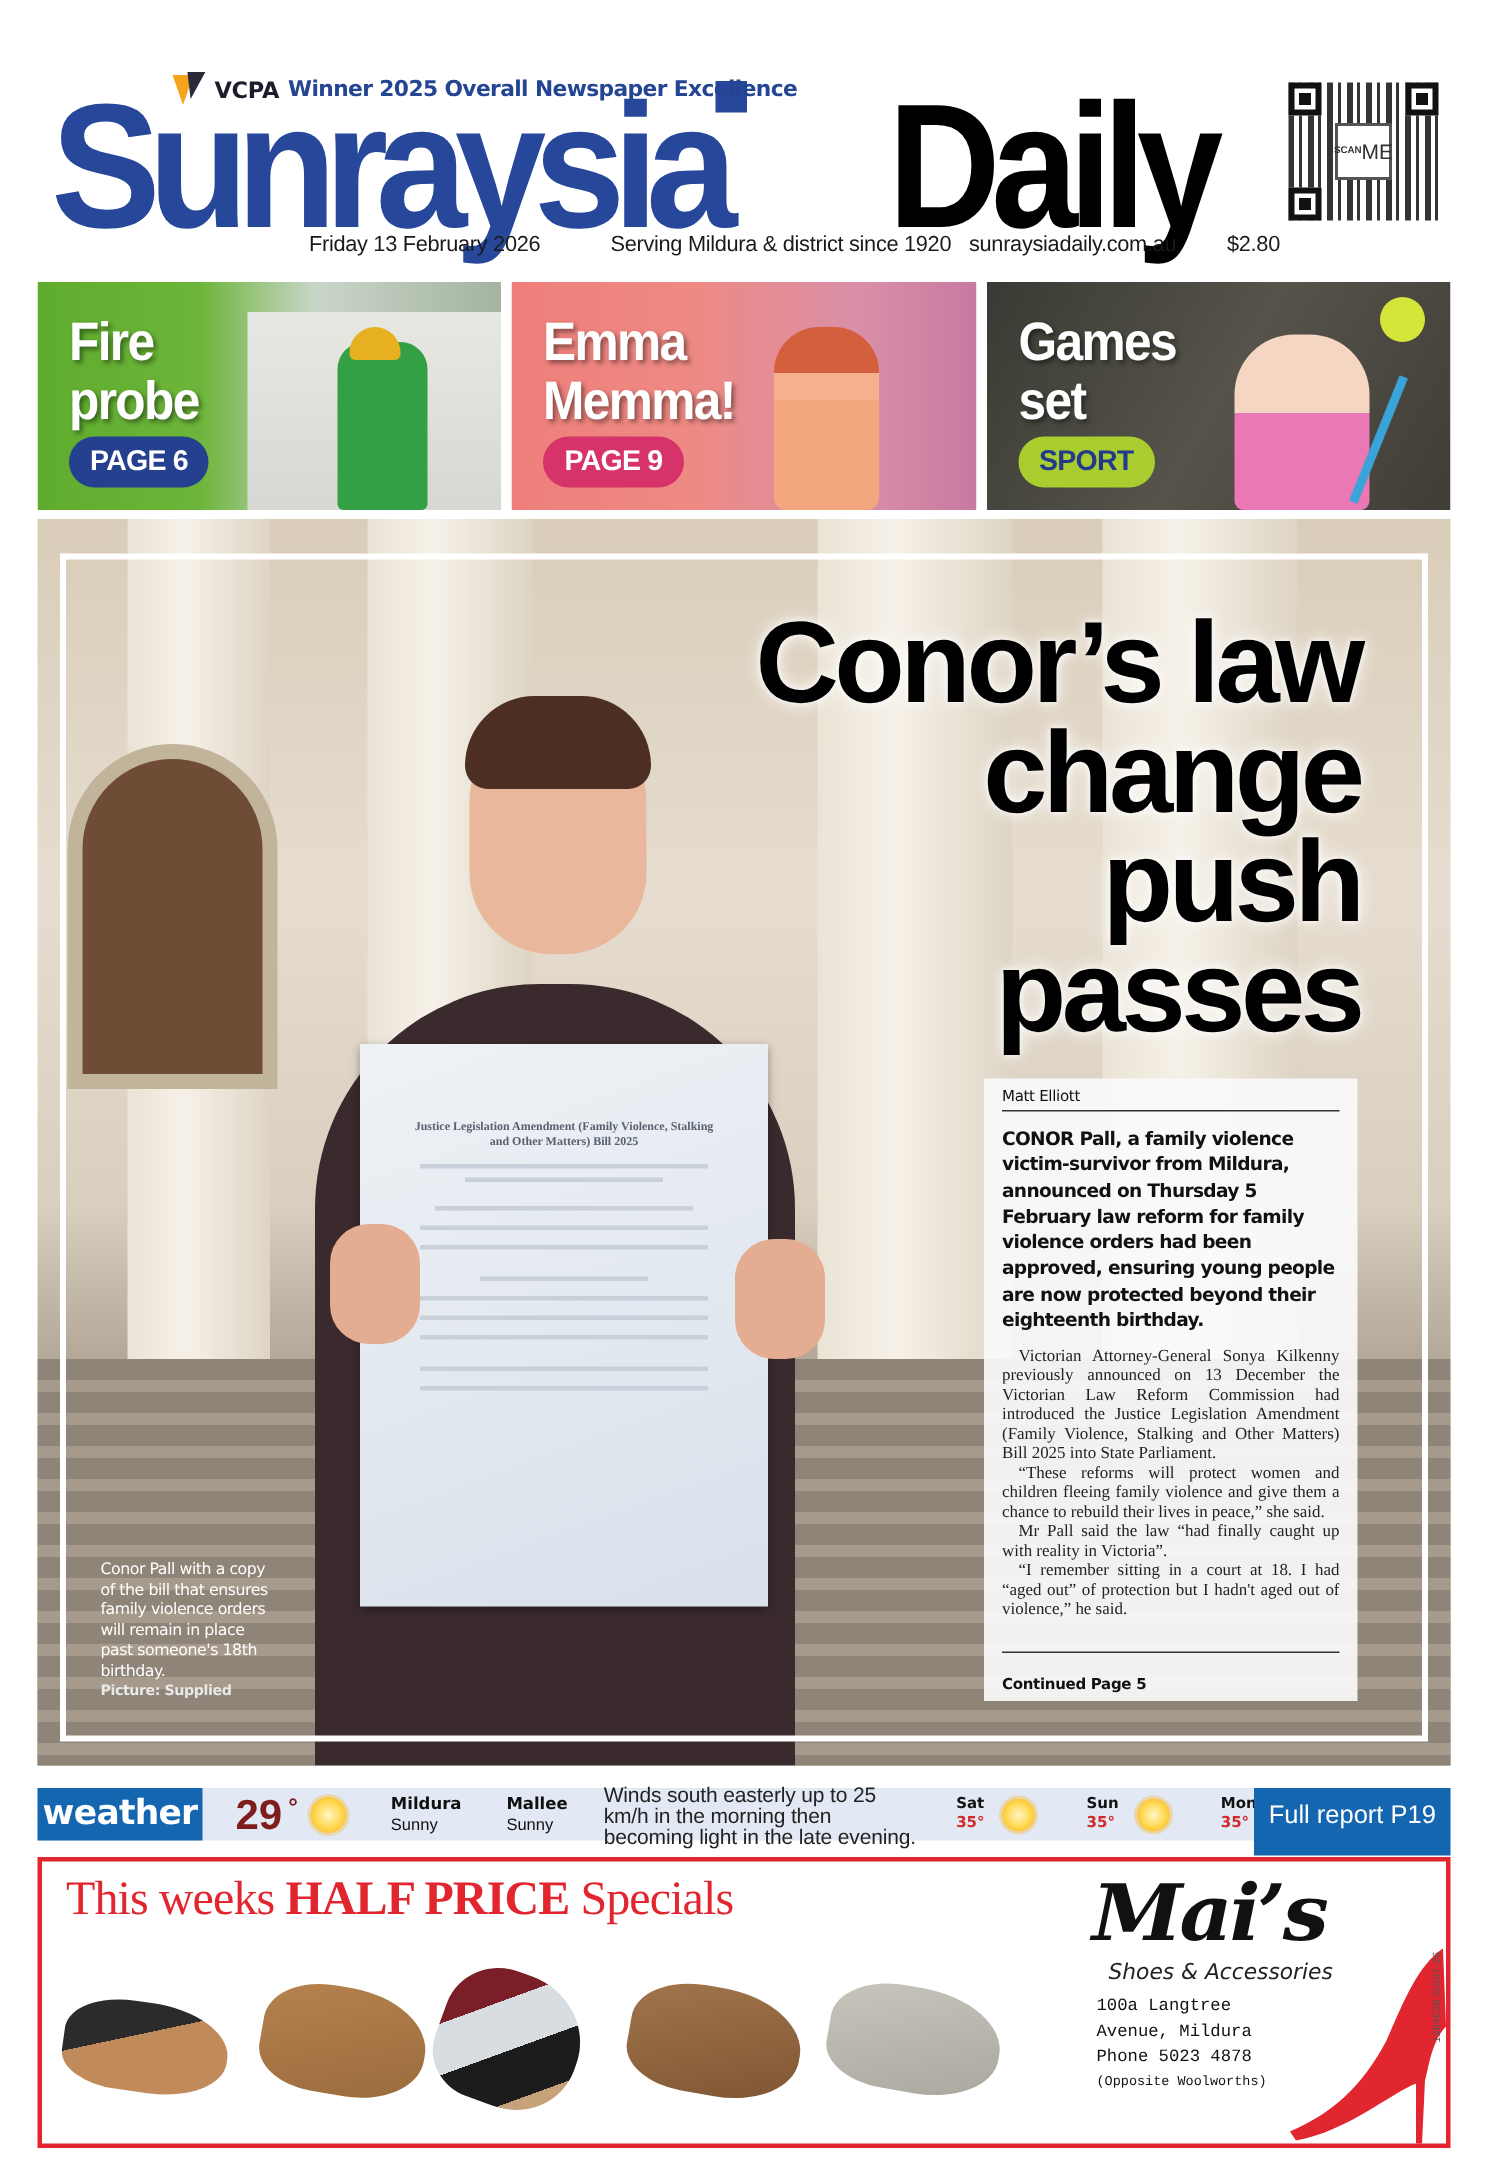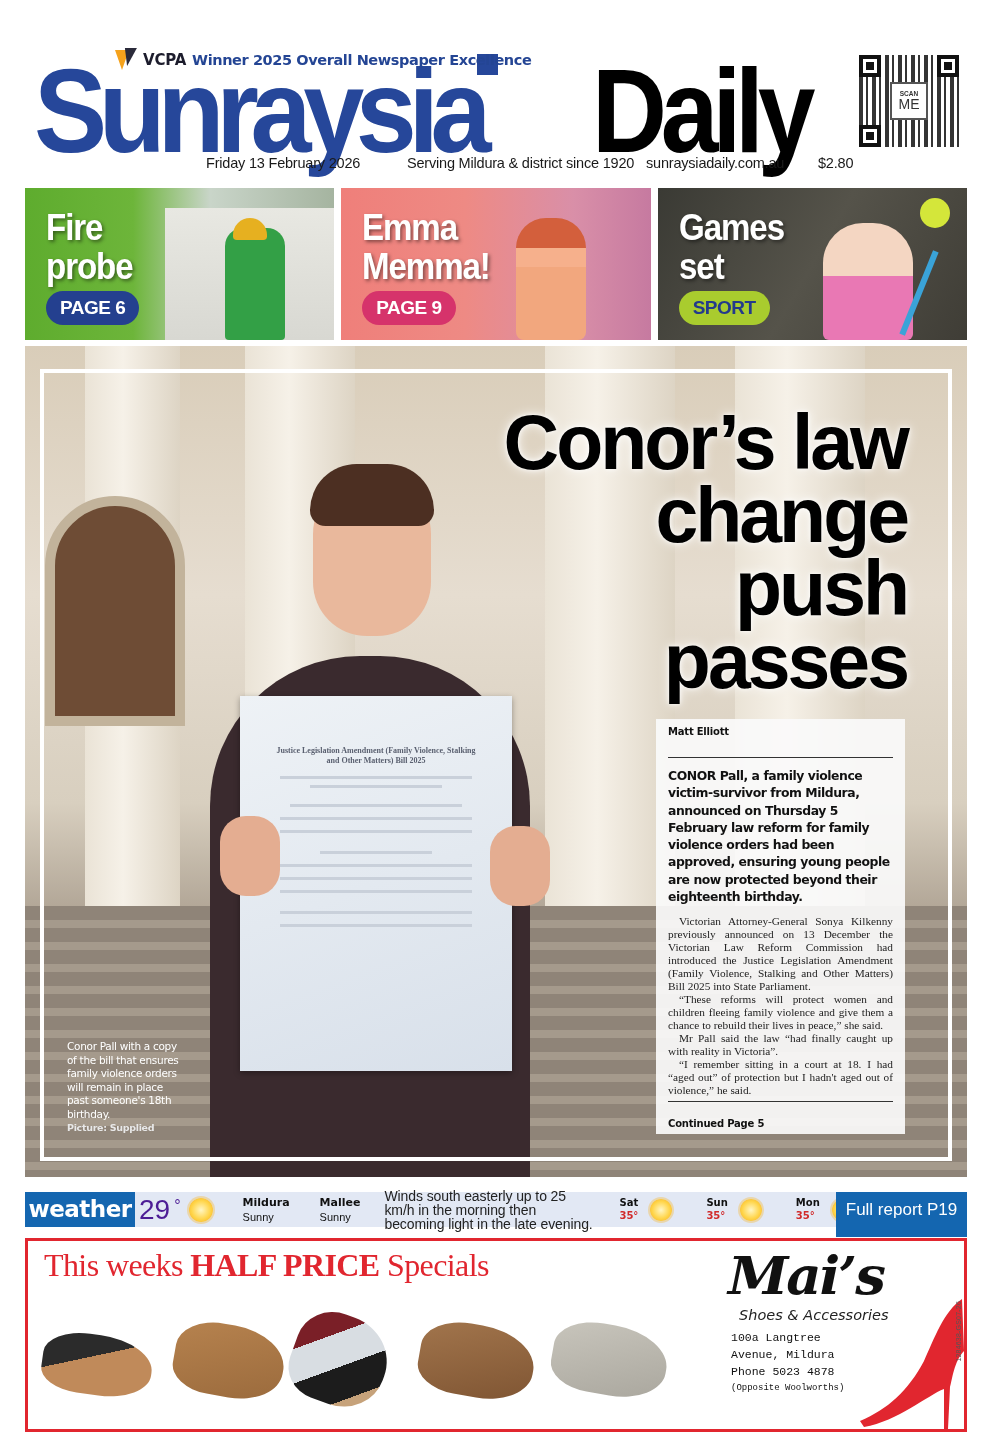--- a/index.html
+++ b/index.html
@@ -18,21 +18,21 @@
   .logo .s1{font-family:"Liberation Sans",sans-serif;font-weight:900;font-size:118px;color:#26479a;letter-spacing:-9px;display:inline-block;transform:scaleX(0.93);transform-origin:left;vertical-align:top}
   .logo .s2{font-family:"Liberation Sans",sans-serif;font-weight:700;font-size:118px;color:#000;letter-spacing:-7px;position:absolute;left:558px;top:0;transform:scaleX(0.88);transform-origin:left}
   .logo-square{position:absolute;left:477px;top:54px;width:21px;height:21px;background:#26479a}
   .subline{position:absolute;top:155px;font-size:14.5px;color:#1a1a1a;font-family:"Liberation Sans",sans-serif;letter-spacing:-.2px}
   .qr{position:absolute;left:859px;top:55px;width:100px;height:92px;background:#fff}
   .qr-grid{position:absolute;inset:0;background:
       repeating-linear-gradient(90deg,#111 0 4px,#fff 4px 7px,#111 7px 9px,#fff 9px 13px),
       repeating-linear-gradient(0deg,#fff 0 3px,transparent 3px 6px);opacity:.85}
   .qr-finder{position:absolute;width:22px;height:22px;border:4px solid #111;background:#fff}
   .qr-finder::after{content:"";position:absolute;left:3px;top:3px;width:8px;height:8px;background:#111}
-  .qr-center{position:absolute;left:31px;top:27px;width:38px;height:38px;background:#fff;border:2px solid #555;display:flex;flex-direction:column;align-items:center;justify-content:center;line-height:1}
+  .qr-center{position:absolute;left:31px;top:27px;width:38px;height:38px;background:#fff;border:2px solid #555;display:flex;flex-direction:row;align-items:center;justify-content:center;line-height:1}
   .qr-center .sc{font-size:6.5px;color:#333;font-weight:700}
   .qr-center .me{font-size:14px;color:#333}
 
   
   .teasers{position:absolute;left:25px;top:188px;width:942px;height:152px;display:flex;gap:7px}
   .teaser{position:relative;flex:1;height:152px;overflow:hidden}
   .teaser .bg{position:absolute;inset:0}
   .teaser .title{position:absolute;left:21px;top:20px;font-weight:700;font-size:36px;line-height:39px;color:#fff;letter-spacing:-1.2px;text-shadow:2px 2px 4px rgba(0,0,0,.45);transform:scaleX(.92);transform-origin:left}
   .teaser .pill{position:absolute;left:21px;top:103px;height:34px;padding:0 14px;border-radius:17px;color:#fff;font-weight:700;font-size:19px;line-height:34px;letter-spacing:-.5px}
   .t1 .bg{background:linear-gradient(90deg,#5eac2e 0%,#6db53a 35%,#c9d5c9 60%,#a5b4a0 100%)}
@@ -59,30 +59,30 @@
   .person-head{position:absolute;left:288px;top:132px;width:118px;height:158px;background:#e9b89c;border-radius:56px 56px 54px 54px}
   .person-hair{position:absolute;left:285px;top:118px;width:124px;height:62px;background:#4c2f22;border-radius:60px 60px 20px 20px}
   .paper{position:absolute;left:215px;top:350px;width:272px;height:375px;background:linear-gradient(160deg,#eef2f6,#d8e0ea);box-shadow:0 2px 6px rgba(0,0,0,.35);padding:50px 30px 0}
   .paper .ph{font-family:"Liberation Serif",serif;font-size:8px;line-height:10px;color:#5a6070;text-align:center;font-weight:700}
   .paper .pl{height:3px;background:#c9d0da;margin:10px 10px 0}
   .hand{position:absolute;width:60px;height:80px;background:#e4ad91;border-radius:26px}
   .headline{position:absolute;right:60px;top:60px;text-align:right;font-family:"Liberation Sans",sans-serif;font-weight:900;font-size:77px;line-height:73px;color:#000;letter-spacing:-3px;text-shadow:0 0 12px rgba(255,255,255,.9),0 0 4px rgba(255,255,255,.9)}
   .caption{position:absolute;left:42px;top:694px;width:120px;color:#fff;font-family:"DejaVu Sans",sans-serif;font-size:10.5px;line-height:13.5px;letter-spacing:-.3px}
   .caption .credit{font-weight:700;font-size:9.5px;color:#e8e8e8}
   .story{position:absolute;left:631px;top:373px;width:249px;height:415px;background:rgba(250,250,250,.93);padding:7px 12px 0 12px}
-  .byline{font-family:"DejaVu Sans",sans-serif;font-weight:700;font-size:10px;padding-bottom:20px;border-bottom:1.5px solid #333;letter-spacing:-.2px}
+  .byline{font-family:"DejaVu Sans",sans-serif;font-weight:400;font-size:10px;padding-bottom:3px;border-bottom:1.5px solid #333;letter-spacing:-.2px}
   .intro{margin-top:9px;font-family:"DejaVu Sans",sans-serif;font-weight:700;font-size:12.4px;line-height:17.3px;letter-spacing:-.45px;color:#111}
   .body-text{margin-top:10px;font-family:"Liberation Serif",serif;font-size:11.3px;line-height:13px;color:#222;text-align:justify}
   .body-text p{text-indent:11px}
   .cont{position:absolute;left:12px;right:12px;top:382px;border-top:1.5px solid #333;padding-top:16px;font-family:"DejaVu Sans",sans-serif;font-weight:700;font-size:10px;letter-spacing:-.2px}
 
   
   .weather{position:absolute;left:25px;top:1192px;width:942px;height:35px;background:#e2e8f4;display:flex;align-items:center}
   .w-label{width:110px;height:35px;background:#1466b0;color:#fff;font-family:"DejaVu Sans",sans-serif;font-weight:700;font-size:23px;line-height:35px;text-align:center;letter-spacing:-.5px}
-  .w-temp{margin-left:4px;color:#4c1d95;font-weight:400;font-size:28px;line-height:35px;font-family:"Liberation Sans",sans-serif;position:relative}
+  .w-temp{margin-left:22px;color:#7f1d1d;font-weight:700;font-size:28px;line-height:35px;font-family:"Liberation Sans",sans-serif;position:relative}
   .w-temp .deg{font-size:16px;vertical-align:top;position:relative;top:-4px;margin-left:4px}
   .sun{display:inline-block;position:relative;border-radius:50%;background:radial-gradient(circle,#fff6c4 0%,#ffd54a 55%,#f4a81c 100%);box-shadow:0 0 0 2px rgba(246,180,40,.35)}
   .sun-lg{width:24px;height:24px;margin-left:8px}
   .sun-sm{width:22px;height:22px;margin-left:12px}
   .w-loc{margin-left:30px;font-size:11px;line-height:15px}
   .w-loc .n{font-family:"DejaVu Sans",sans-serif;font-weight:700;font-size:11px}
   .w-desc{margin-left:24px;font-size:14px;line-height:14px;color:#222;width:215px;letter-spacing:-.1px}
   .w-day{margin-left:20px;display:flex;align-items:center}
   .w-day .dn{font-family:"DejaVu Sans",sans-serif;font-weight:700;font-size:10px;line-height:12px}
   .w-day .dt{font-family:"DejaVu Sans",sans-serif;font-weight:700;font-size:10px;color:#d12a2a;line-height:13px}

